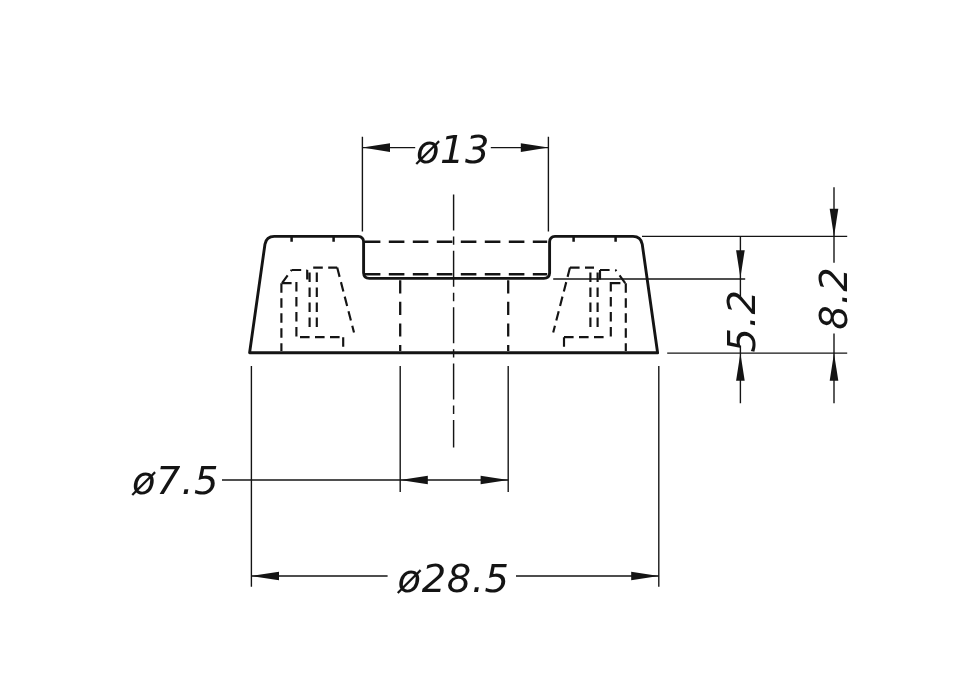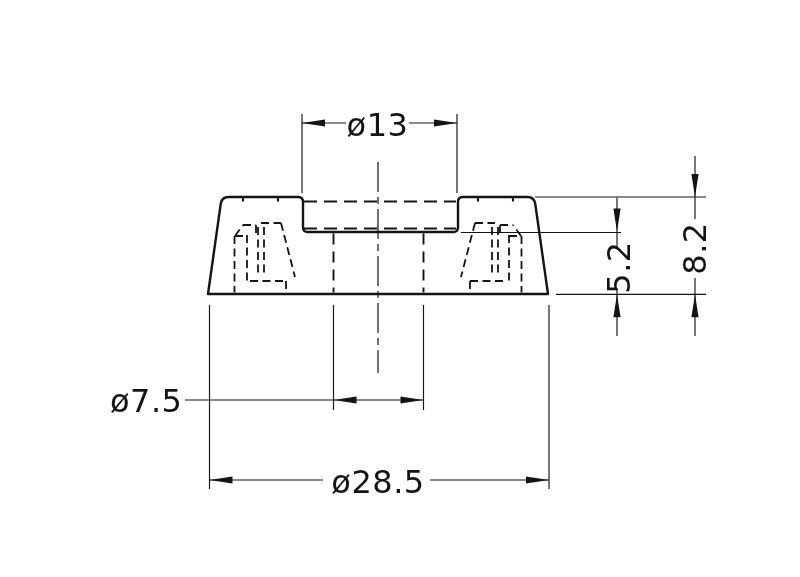--- a/index.html
+++ b/index.html
@@ -6,20 +6,21 @@
     margin: 0;
     padding: 0;
     background: #ffffff;
   }
   .canvas {
     position: relative;
     width: 800px;
     height: 577px;
     background: #ffffff;
     overflow: hidden;
+    font-style: italic;
   }
   svg { display: block; }
   .outline  { fill: none; stroke: #141414; stroke-width: 2.4; stroke-linejoin: round; stroke-linecap: round; }
   .thicksol { fill: none; stroke: #141414; stroke-width: 2.1; stroke-linecap: butt; }
   .hidden-heavy { fill: none; stroke: #141414; stroke-width: 2.1; stroke-dasharray: 13 7; }
   .hidden-hole  { fill: none; stroke: #141414; stroke-width: 1.9; stroke-dasharray: 11 7; }
   .hidden-feat  { fill: none; stroke: #141414; stroke-width: 1.8; stroke-dasharray: 8 4.5; }
   .centerline   { fill: none; stroke: #141414; stroke-width: 1.2; stroke-dasharray: 30 5 7 5; }
   .dimline { fill: none; stroke: #141414; stroke-width: 1.15; stroke-linecap: butt; }
   .arrow   { fill: #141414; stroke: none; }

